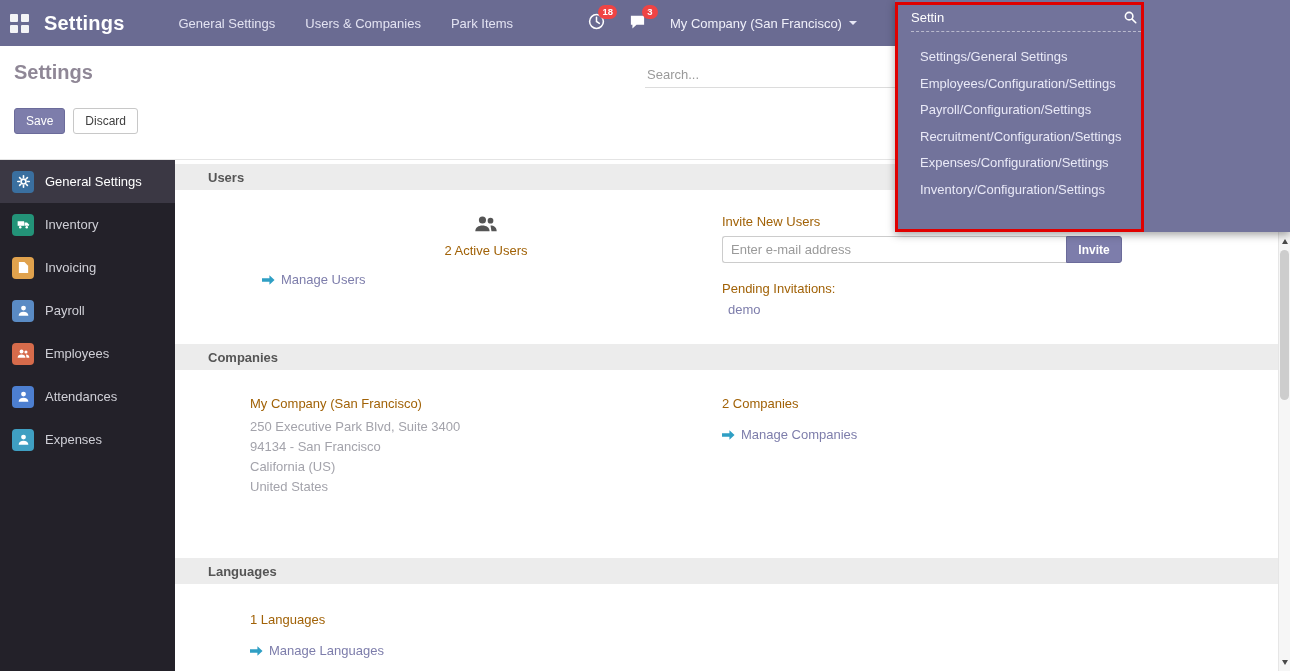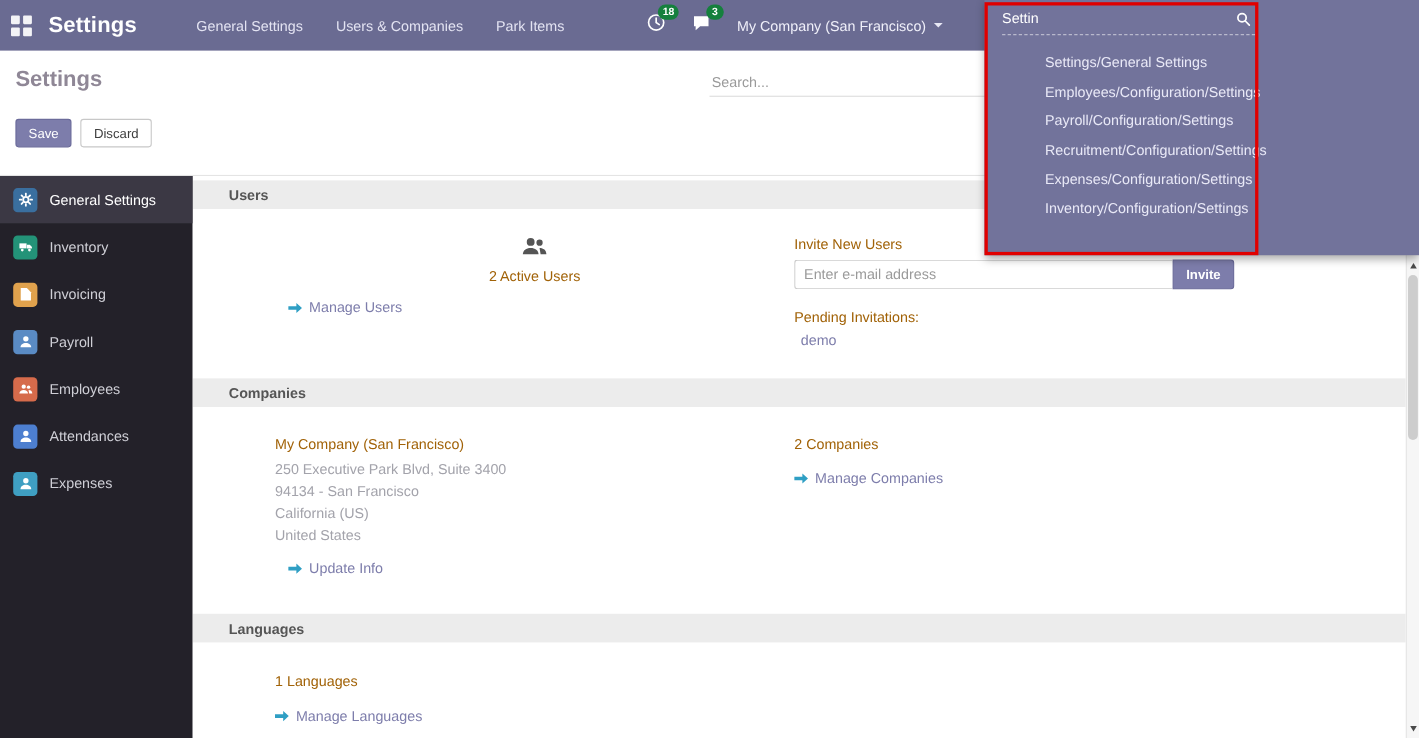--- a/index.html
+++ b/index.html
@@ -20,21 +20,21 @@
   .grid-icon { display:grid; grid-template-columns:8px 8px; grid-gap:3px; }
   .grid-icon i { width:8px; height:8px; background:#fff; opacity:.92; border-radius:1px; display:block; }
   .brand { font-size:20px; font-weight:bold; margin:0 54px 0 6px; letter-spacing:.2px; }
   .nav-links { display:flex; gap:30px; font-size:13px; color:#e3e3f2; }
   .nav-links span { cursor:pointer; }
   .systray { position:absolute; left:588px; top:0; height:46px; display:flex; align-items:center; gap:24px; }
   .icon-wrap { position:relative; cursor:pointer; display:flex; }
   .icon-wrap svg { width:17px; height:17px; }
   .badge {
     position:absolute; top:-8px; right:-12px; min-width:16px; height:14px;
-    background:#15803d; color:#fff; border-radius:8px; font-size:9.5px; font-weight:bold;
+    background:#ef4444; color:#fff; border-radius:8px; font-size:9.5px; font-weight:bold;
     display:flex; align-items:center; justify-content:center; padding:0 4px;
   }
   .company-switch { display:flex; align-items:center; gap:7px; font-size:13px; color:#f0f0fa; cursor:pointer; }
   .caret { width:0; height:0; border-left:4px solid transparent; border-right:4px solid transparent; border-top:4px solid #e8e8f5; }
   .user-menu { position:absolute; right:10px; top:0; height:46px; display:flex; align-items:center; gap:8px; cursor:pointer; z-index:70; }
   .avatar { width:26px; height:26px; border-radius:50%; background:#b3b7c9; display:flex; align-items:flex-end; justify-content:center; overflow:hidden; }
   .avatar svg { width:18px; height:18px; }
   .user-name { font-size:13px; color:#f2f2fb; }
 
   
@@ -114,21 +114,21 @@
     position:absolute; left:895px; top:0; width:395px; height:232px;
     background:#72739b; z-index:50; box-shadow:0 3px 8px rgba(0,0,0,.35);
   }
   .dd-search { position:relative; width:230px; margin-left:16px; padding:8px 0 5px 0; border-bottom:1px dashed rgba(255,255,255,.5); }
   .dd-search input {
     width:190px; background:transparent; border:none; outline:none;
     color:#fff; font-size:13px; font-family:inherit;
   }
   .dd-mag { position:absolute; right:4px; top:10px; cursor:pointer; }
   .dd-mag svg { width:14px; height:14px; }
-  .dd-list { list-style:none; margin-top:12px;margin-left:30px; }
+  .dd-list { list-style:none; margin-top:12px; }
   .dd-item { height:26.5px; line-height:26.5px; padding-left:25px; font-size:13px; color:#e9e9f7; cursor:pointer; white-space:nowrap; }
 
   
   .highlight-box {
     position:absolute; left:895px; top:2px; width:249px; height:230px;
     border:3px solid #e00000; z-index:60; pointer-events:none;
   }
 </style>
 </head>
 <body>
@@ -309,26 +309,20 @@
     <div class="section-header">Companies</div>
     <div class="section-body companies-body">
       <div class="col-l">
         <div class="bold-line">My Company (San Francisco)</div>
         <div class="addr">
           <div>250 Executive Park Blvd, Suite 3400</div>
           <div>94134 - San Francisco</div>
           <div>California (US)</div>
           <div>United States</div>
         </div>
-        <div class="link-row update-row">
-          <svg viewBox="0 0 14 10">
-              <path d="M8 0l5.5 5L8 10V6.8H0V3.2h8z" fill="#2f9fc4"></path>
-            </svg>
-          <span class="link-label">Update Info</span>
-        </div>
       </div>
       <div class="col-r">
         <div class="bold-line">2 Companies</div>
         <div class="link-row noindent">
           <svg viewBox="0 0 14 10">
               <path d="M8 0l5.5 5L8 10V6.8H0V3.2h8z" fill="#2f9fc4"></path>
             </svg>
           <span class="link-label">Manage Companies</span>
         </div>
       </div>

